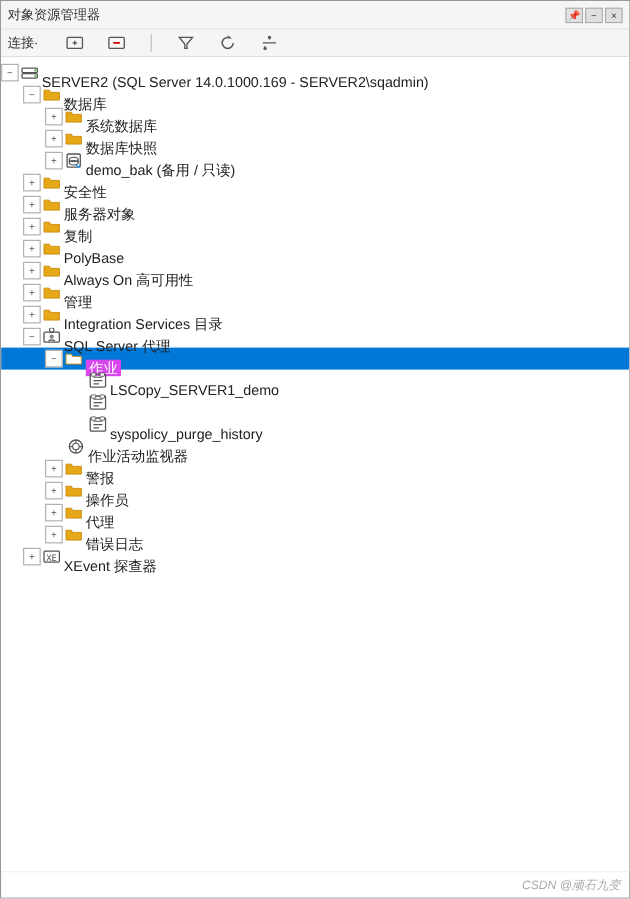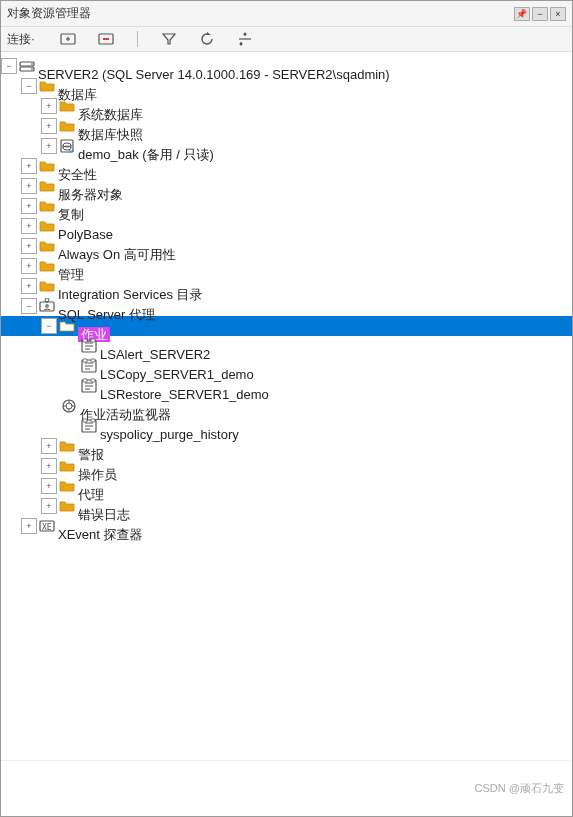--- a/index.html
+++ b/index.html
@@ -129,24 +129,25 @@
     .node-label {
       font-size: 13px;
       color: #222;
       margin-top: 17px;
     }
     .tree-node.selected .node-label {
       color: #fff;
     }
     .bottom-watermark {
       text-align: right;
-      padding: 20px 8px;
+      padding: 4px 8px;
       font-size: 11px;
       color: #aaa;
       border-top: 1px solid #eee;
+      font-style: italic;
     }
   </style>
 </head>
 <body>
 
 <div class="window">
 
   <div class="title-bar">
     <span class="title-text">对象资源管理器</span>
     <div class="title-buttons">
@@ -353,83 +354,67 @@
         <span class="node-icon">
           <svg width="16" height="16" viewBox="0 0 16 16">
         <rect x="1" y="2" width="14" height="12" rx="1" fill="none" stroke="#555" stroke-width="1.2"></rect>
         <line x1="4" y1="5" x2="12" y2="5" stroke="#555" stroke-width="1"></line>
         <line x1="4" y1="8" x2="12" y2="8" stroke="#555" stroke-width="1"></line>
         <line x1="4" y1="11" x2="9" y2="11" stroke="#555" stroke-width="1"></line>
         <rect x="2" y="1" width="4" height="3" rx="0.5" fill="#fff" stroke="#555" stroke-width="0.8"></rect>
         <rect x="10" y="1" width="4" height="3" rx="0.5" fill="#fff" stroke="#555" stroke-width="0.8"></rect>
       </svg>
         </span>
-        <span class="node-label">LSAlert_SERVER2</span>
+        <span class="node-label">LSCopy_SERVER1_demo</span>
       </div>
       <div class="tree-node">
         <span class="indent" style="width: 60px;"></span>
         <span class="expander placeholder" style="width: 18px;"></span>
         <span class="node-icon">
           <svg width="16" height="16" viewBox="0 0 16 16">
         <rect x="1" y="2" width="14" height="12" rx="1" fill="none" stroke="#555" stroke-width="1.2"></rect>
         <line x1="4" y1="5" x2="12" y2="5" stroke="#555" stroke-width="1"></line>
         <line x1="4" y1="8" x2="12" y2="8" stroke="#555" stroke-width="1"></line>
         <line x1="4" y1="11" x2="9" y2="11" stroke="#555" stroke-width="1"></line>
         <rect x="2" y="1" width="4" height="3" rx="0.5" fill="#fff" stroke="#555" stroke-width="0.8"></rect>
         <rect x="10" y="1" width="4" height="3" rx="0.5" fill="#fff" stroke="#555" stroke-width="0.8"></rect>
       </svg>
         </span>
-        <span class="node-label">LSCopy_SERVER1_demo</span>
       </div>
       <div class="tree-node">
         <span class="indent" style="width: 60px;"></span>
         <span class="expander placeholder" style="width: 18px;"></span>
         <span class="node-icon">
           <svg width="16" height="16" viewBox="0 0 16 16">
         <rect x="1" y="2" width="14" height="12" rx="1" fill="none" stroke="#555" stroke-width="1.2"></rect>
         <line x1="4" y1="5" x2="12" y2="5" stroke="#555" stroke-width="1"></line>
         <line x1="4" y1="8" x2="12" y2="8" stroke="#555" stroke-width="1"></line>
         <line x1="4" y1="11" x2="9" y2="11" stroke="#555" stroke-width="1"></line>
         <rect x="2" y="1" width="4" height="3" rx="0.5" fill="#fff" stroke="#555" stroke-width="0.8"></rect>
         <rect x="10" y="1" width="4" height="3" rx="0.5" fill="#fff" stroke="#555" stroke-width="0.8"></rect>
       </svg>
         </span>
-        <span class="node-label">LSRestore_SERVER1_demo</span>
+        <span class="node-label">syspolicy_purge_history</span>
       </div>
       <div class="tree-node">
         <span class="indent" style="width: 40px;"></span>
         <span class="expander placeholder" style="width: 18px;"></span>
         <span class="node-icon">
           <svg width="16" height="16" viewBox="0 0 16 16">
         <circle cx="8" cy="8" r="6" fill="none" stroke="#555" stroke-width="1.2"></circle>
         <circle cx="8" cy="8" r="3" fill="none" stroke="#555" stroke-width="1"></circle>
         <line x1="8" y1="2" x2="8" y2="5" stroke="#555" stroke-width="1"></line>
         <line x1="8" y1="11" x2="8" y2="14" stroke="#555" stroke-width="1"></line>
         <line x1="2" y1="8" x2="5" y2="8" stroke="#555" stroke-width="1"></line>
         <line x1="11" y1="8" x2="14" y2="8" stroke="#555" stroke-width="1"></line>
       </svg>
         </span>
         <span class="node-label">作业活动监视器</span>
       </div>
       <div class="tree-node">
-        <span class="indent" style="width: 60px;"></span>
-        <span class="expander placeholder" style="width: 18px;"></span>
-        <span class="node-icon">
-          <svg width="16" height="16" viewBox="0 0 16 16">
-        <rect x="1" y="2" width="14" height="12" rx="1" fill="none" stroke="#555" stroke-width="1.2"></rect>
-        <line x1="4" y1="5" x2="12" y2="5" stroke="#555" stroke-width="1"></line>
-        <line x1="4" y1="8" x2="12" y2="8" stroke="#555" stroke-width="1"></line>
-        <line x1="4" y1="11" x2="9" y2="11" stroke="#555" stroke-width="1"></line>
-        <rect x="2" y="1" width="4" height="3" rx="0.5" fill="#fff" stroke="#555" stroke-width="0.8"></rect>
-        <rect x="10" y="1" width="4" height="3" rx="0.5" fill="#fff" stroke="#555" stroke-width="0.8"></rect>
-      </svg>
-        </span>
-        <span class="node-label">syspolicy_purge_history</span>
-      </div>
-      <div class="tree-node">
         <span class="indent" style="width: 40px;"></span>
         <span class="expander">+</span>
         <span class="node-icon">
           <svg width="16" height="16" viewBox="0 0 16 16">
         <path d="M1,4 L6,4 L7,6 L15,6 L15,13 L1,13 Z" fill="#e6a817" stroke="#c8890a" stroke-width="0.8"></path>
       </svg>
         </span>
         <span class="node-label">警报</span>
       </div>
       <div class="tree-node">

